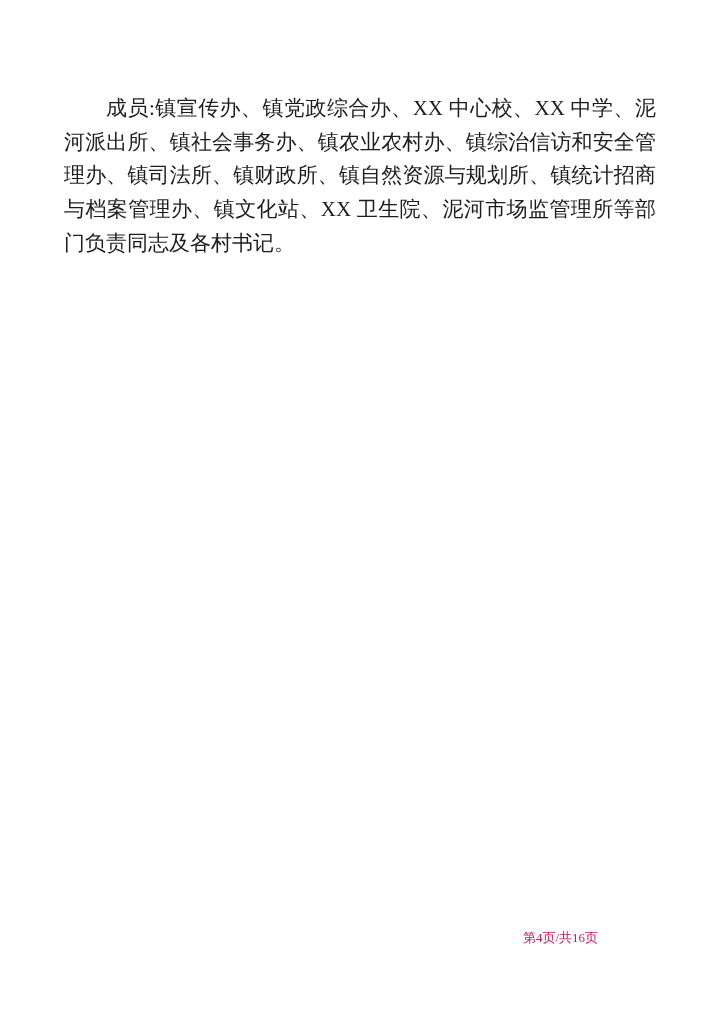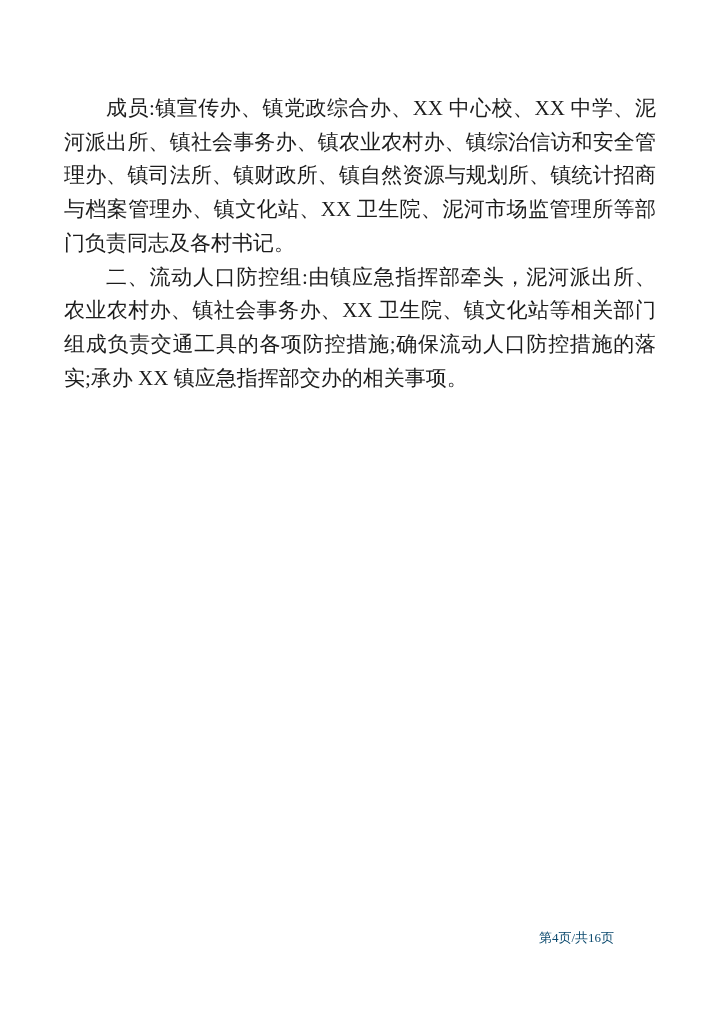--- a/index.html
+++ b/index.html
@@ -12,21 +12,20 @@
     background: #ffffff;
     overflow: hidden;
   }
   .page {
     position: relative;
     width: 668px;
     height: 1020px;
     background: #ffffff;
     font-family: "Liberation Serif", "DejaVu Serif", serif;
     color: #1c1c1c;
-    padding-left: 16px;
   }
   .content {
     position: absolute;
     left: 64px;
     top: 92px;
     width: 592px;
   }
   .para {
     margin: 0;
     padding: 0;
@@ -37,26 +36,25 @@
     text-justify: inter-ideograph;
     text-indent: 42px;
     word-break: break-all;
   }
   .footer {
     position: absolute;
     top: 930px;
     right: 70px;
     font-size: 13px;
     line-height: 16px;
-    color: #0c4a6e;
+    color: #be185d;
     font-family: "Liberation Serif", "DejaVu Serif", serif;
   }
 </style>
 </head>
 <body>
 
 <div class="page">
   <div class="content">
     <p class="para">成员:镇宣传办、镇党政综合办、XX 中心校、XX 中学、泥河派出所、镇社会事务办、镇农业农村办、镇综治信访和安全管理办、镇司法所、镇财政所、镇自然资源与规划所、镇统计招商与档案管理办、镇文化站、XX 卫生院、泥河市场监管理所等部门负责同志及各村书记。</p>
-    <p class="para">二、流动人口防控组:由镇应急指挥部牵头，泥河派出所、农业农村办、镇社会事务办、XX 卫生院、镇文化站等相关部门组成负责交通工具的各项防控措施;确保流动人口防控措施的落实;承办 XX 镇应急指挥部交办的相关事项。</p>
   </div>
   <div class="footer">第4页/共16页</div>
 </div>
 
 </body></html>

